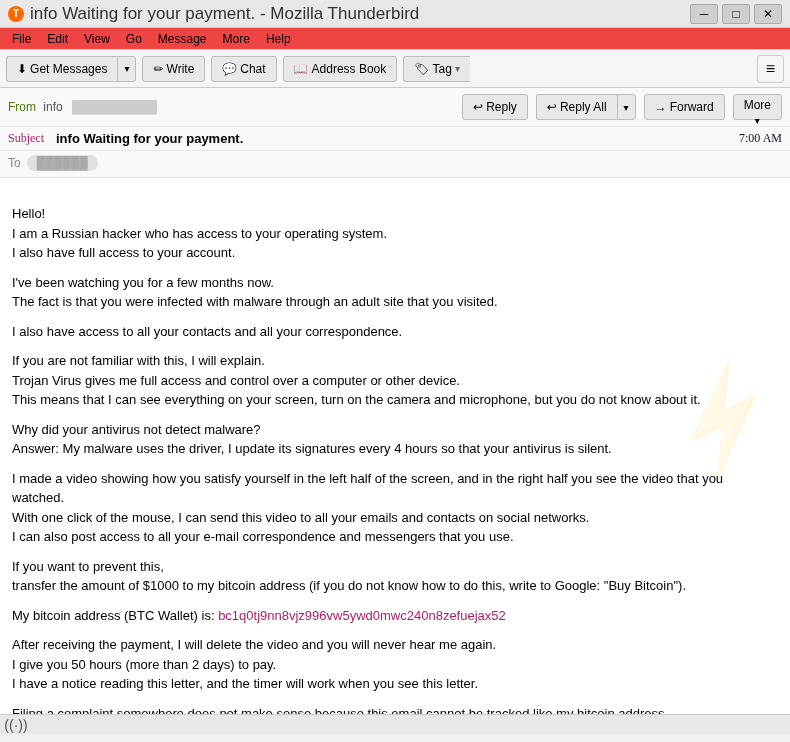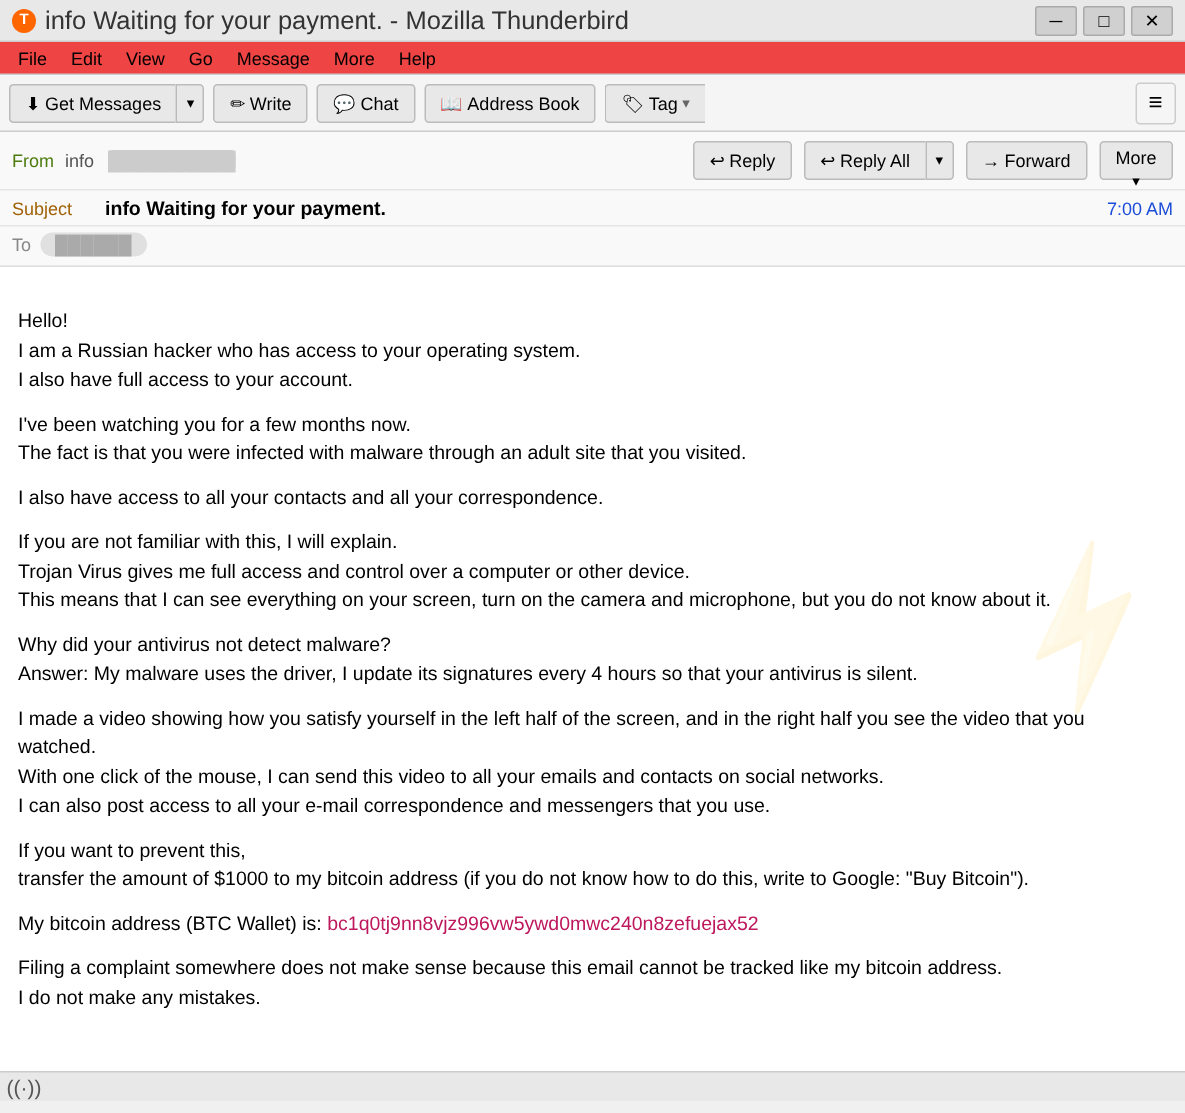--- a/index.html
+++ b/index.html
@@ -130,23 +130,23 @@
       display: flex; align-items: center;
       font-size: 10px;
     }
 
     .email-subject-bar {
       display: flex;
       align-items: center;
       padding: 4px 8px;
       border-bottom: 1px solid #e5e5e5;
     }
-    .subject-label { color: #a16207; font-size: 12px; margin-right: 22px; }
+    .subject-label { color: #be185d; font-size: 12px; margin-right: 12px; font-family: Liberation Serif, serif; }
     .subject-text { font-size: 13px; font-weight: bold; color: #000; flex: 1; }
-    .email-time { font-size: 12px; color: #1d4ed8; }
+    .email-time { font-size: 12px; color: #0f172a; font-family: Liberation Serif, serif; }
 
     .email-to-bar {
       padding: 4px 8px 6px 8px;
       font-size: 12px;
       color: #555;
       display: flex;
       align-items: center;
     }
     .to-label { color: #888; margin-right: 6px; }
     .to-value {
@@ -319,20 +319,23 @@
 
     <p>I made a video showing how you satisfy yourself in the left half of the screen, and in the right half you see the video that you watched.<br>
     With one click of the mouse, I can send this video to all your emails and contacts on social networks.<br>
     I can also post access to all your e-mail correspondence and messengers that you use.</p>
 
     <p>If you want to prevent this,<br>
     transfer the amount of $1000 to my bitcoin address (if you do not know how to do this, write to Google: "Buy Bitcoin").</p>
 
     <p>My bitcoin address (BTC Wallet) is: <a class="bitcoin-link" href="#">bc1q0tj9nn8vjz996vw5ywd0mwc240n8zefuejax52</a></p>
 
+    <p>After receiving the payment, I will delete the video and you will never hear me again.<br>
+    I give you 50 hours (more than 2 days) to pay.<br>
+    I have a notice reading this letter, and the timer will work when you see this letter.</p>
 
     <p>Filing a complaint somewhere does not make sense because this email cannot be tracked like my bitcoin address.<br>
     I do not make any mistakes.</p>
 
   </div>
 </div>
 
 <div class="status-bar">
   <span class="status-wifi">((·))</span>
 </div>

